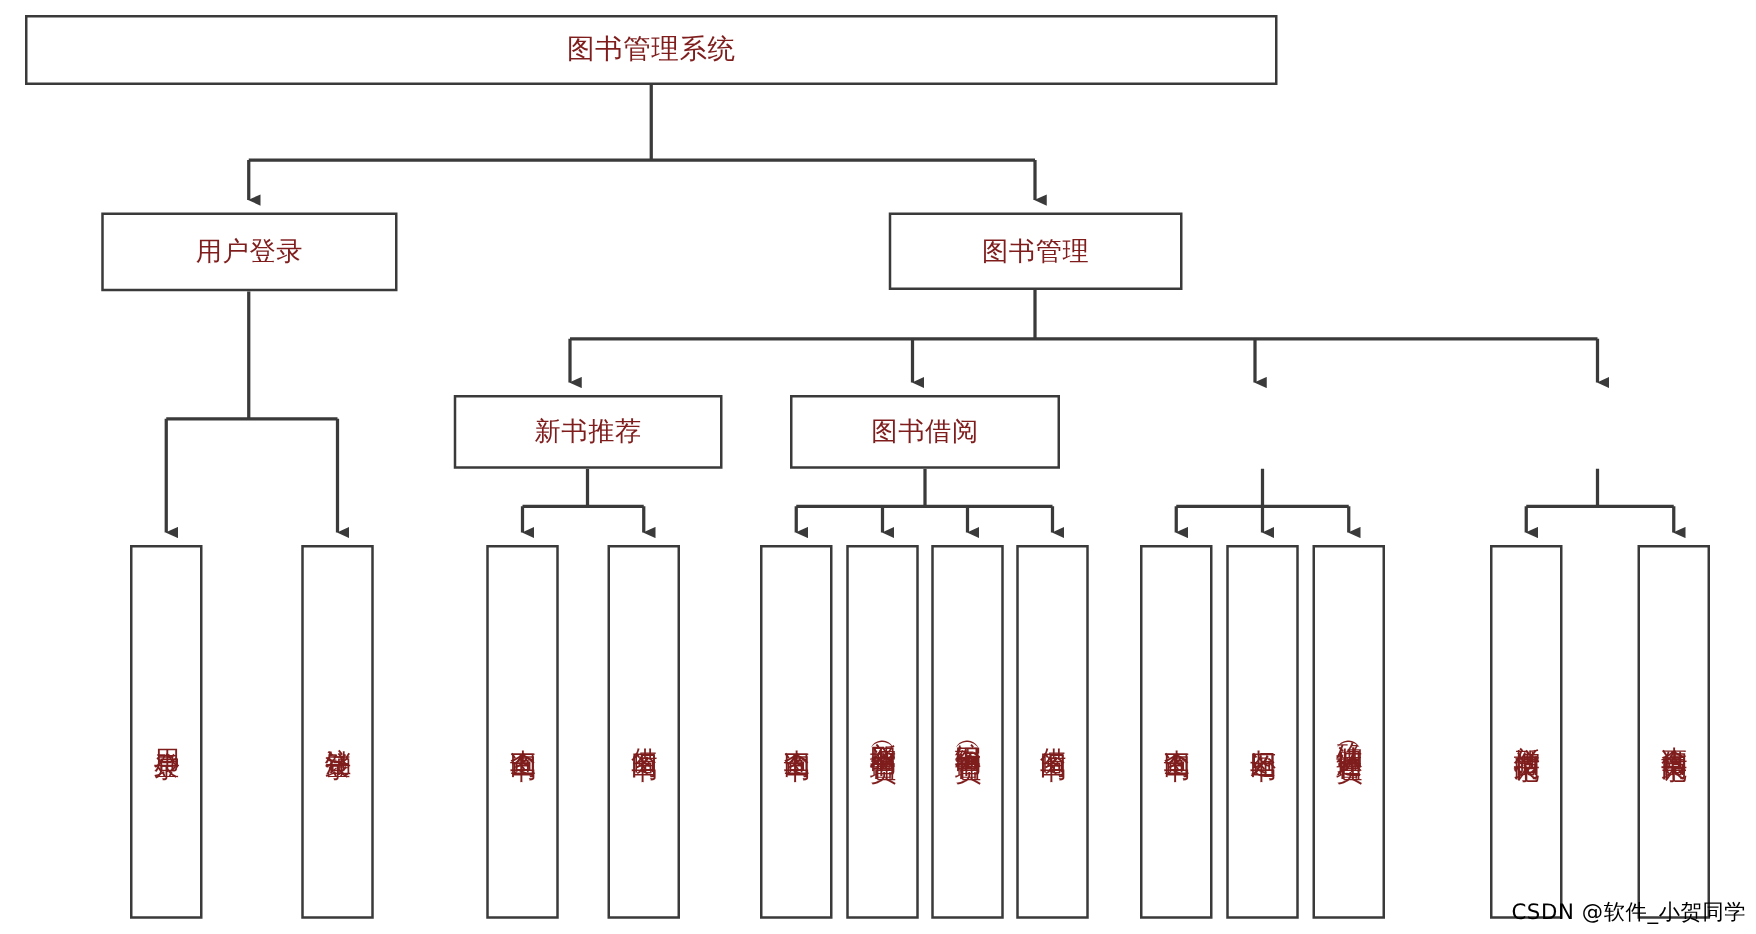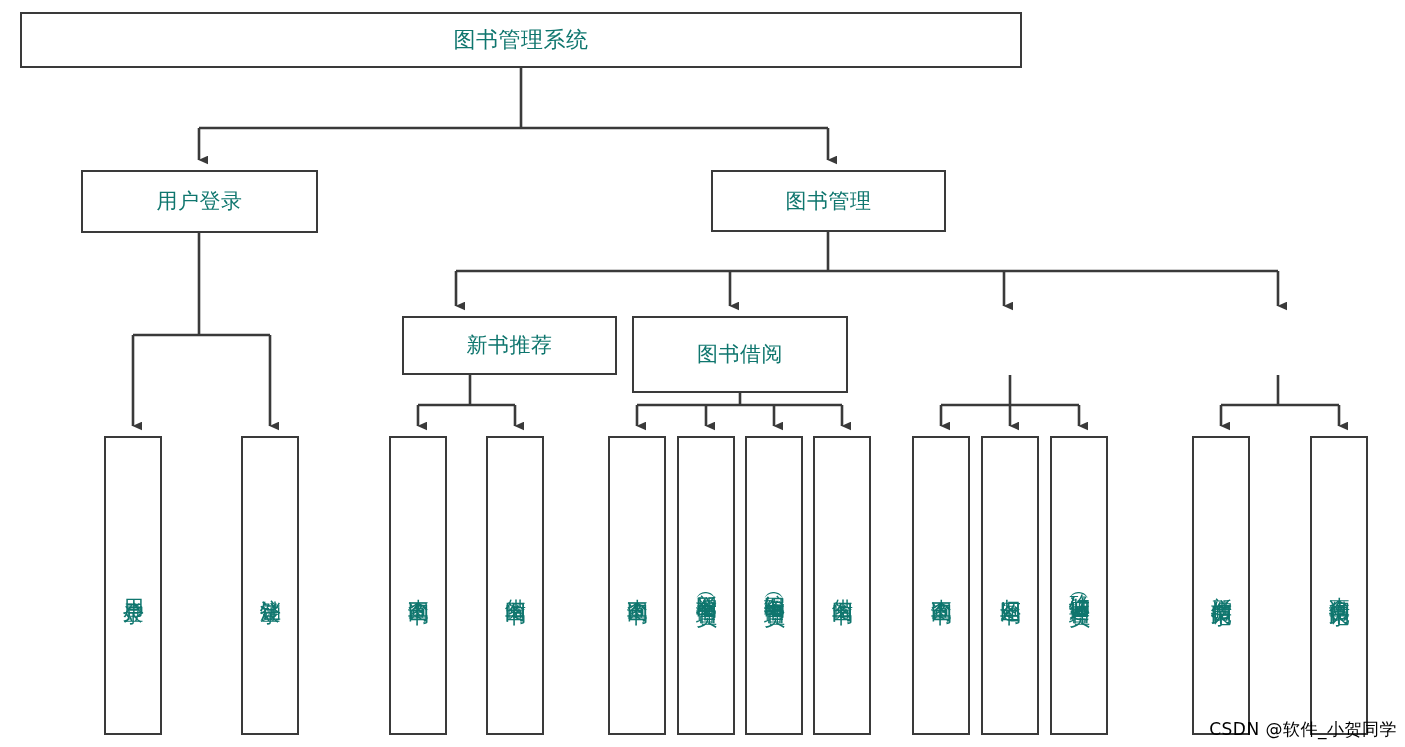--- a/index.html
+++ b/index.html
@@ -1,20 +1,20 @@
 <!DOCTYPE html>
 <html><head>
 <meta charset="utf-8">
 <style>
   html,body{margin:0;padding:0;background:#ffffff;}
   body{font-family:"DejaVu Sans","Liberation Sans",sans-serif;}
   #stage{position:relative;width:1405px;height:747px;background:#ffffff;overflow:hidden;}
   #edges{position:absolute;left:0;top:0;width:1405px;height:747px;}
   .node{position:absolute;box-sizing:border-box;border:2.5px solid #3a3a3a;background:#ffffff;
-        display:flex;align-items:center;justify-content:center;color:#0f766e;}
+        display:flex;align-items:center;justify-content:center;color:#7f1d1d;}
   .node .lbl{display:block;line-height:1.05;letter-spacing:0.5px;}
   .h-node .lbl{font-size:21px;white-space:nowrap;}
   .root .lbl{font-size:22px;}
   .v-node{align-items:center;}
   .v-node .lbl{writing-mode:vertical-rl;text-orientation:upright;font-size:21px;
                letter-spacing:2px;line-height:1.0;max-height:288px;white-space:nowrap;}
   #watermark{position:absolute;right:8px;bottom:6px;font-size:17px;color:#000000;
              white-space:nowrap;letter-spacing:0.5px;}
 </style>
 </head>
@@ -76,24 +76,24 @@
     <span class="lbl">图书管理系统</span>
   </div>
 
   <div class="node h-node" style="left:81px;top:170px;width:237px;height:63px;">
     <span class="lbl">用户登录</span>
   </div>
   <div class="node h-node" style="left:711px;top:170px;width:235px;height:62px;">
     <span class="lbl">图书管理</span>
   </div>
 
-  <div class="node h-node" style="left:363px;top:316px;width:215px;height:59px;margin-left:39px;">
+  <div class="node h-node" style="left:363px;top:316px;width:215px;height:59px;">
     <span class="lbl">新书推荐</span>
   </div>
-  <div class="node h-node" style="left:632px;top:316px;width:216px;height:77px;">
+  <div class="node h-node" style="left:632px;top:316px;width:216px;height:59px;">
     <span class="lbl">图书借阅</span>
   </div>
 
   <div class="node v-node" style="left:104px;top:436px;width:58px;height:299px;">
     <span class="lbl">用户登录</span>
   </div>
   <div class="node v-node" style="left:241px;top:436px;width:58px;height:299px;">
     <span class="lbl">注销登录</span>
   </div>
 

